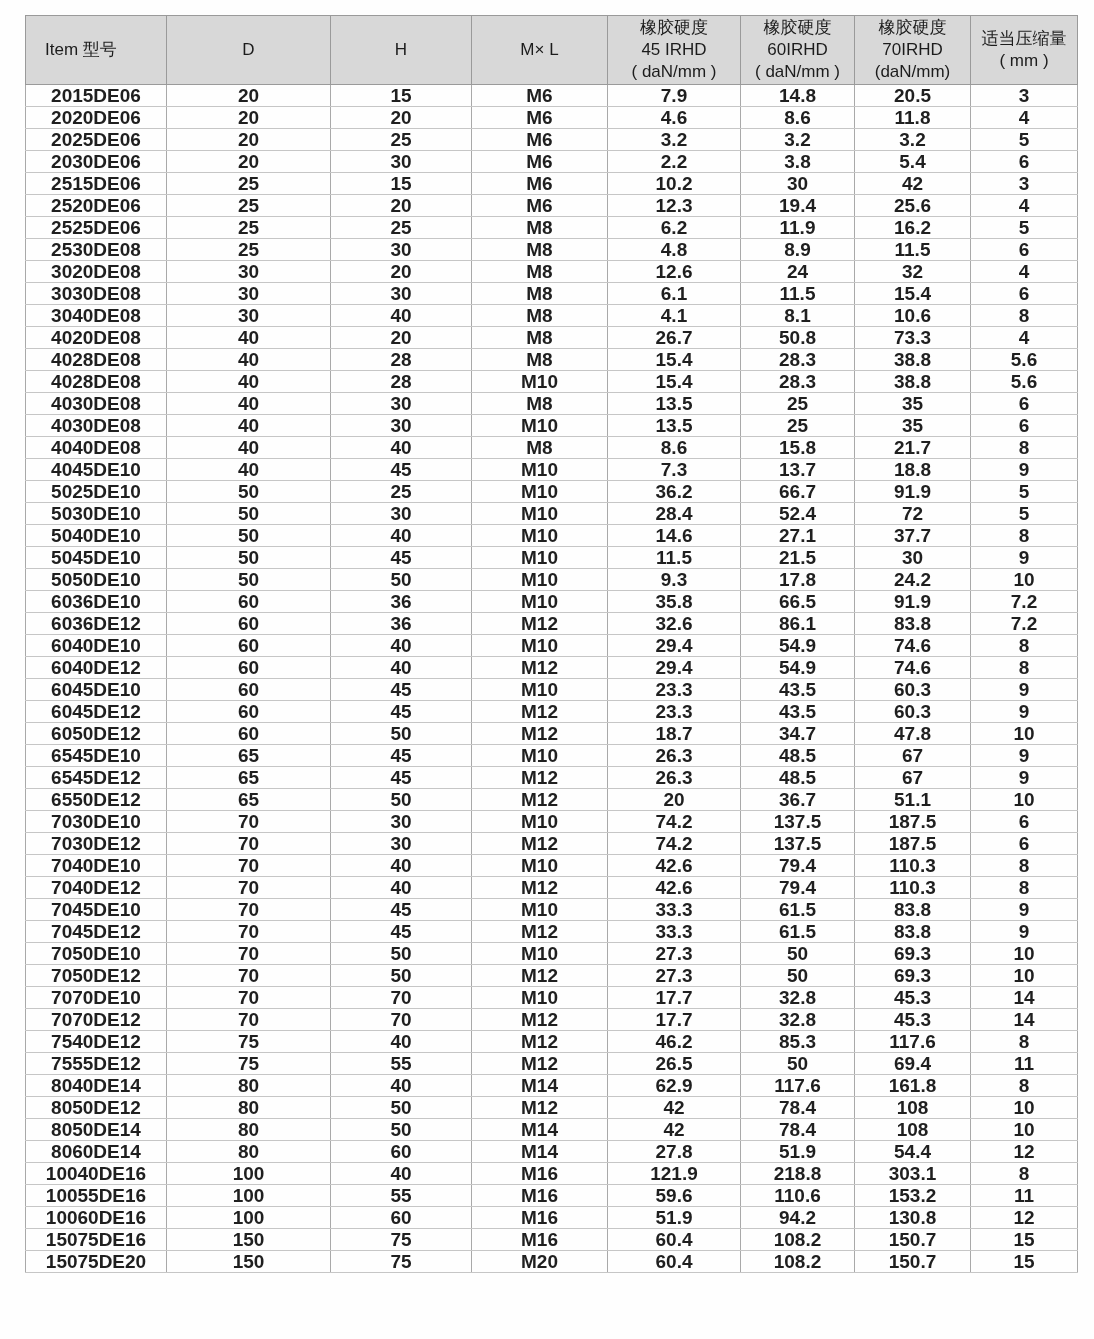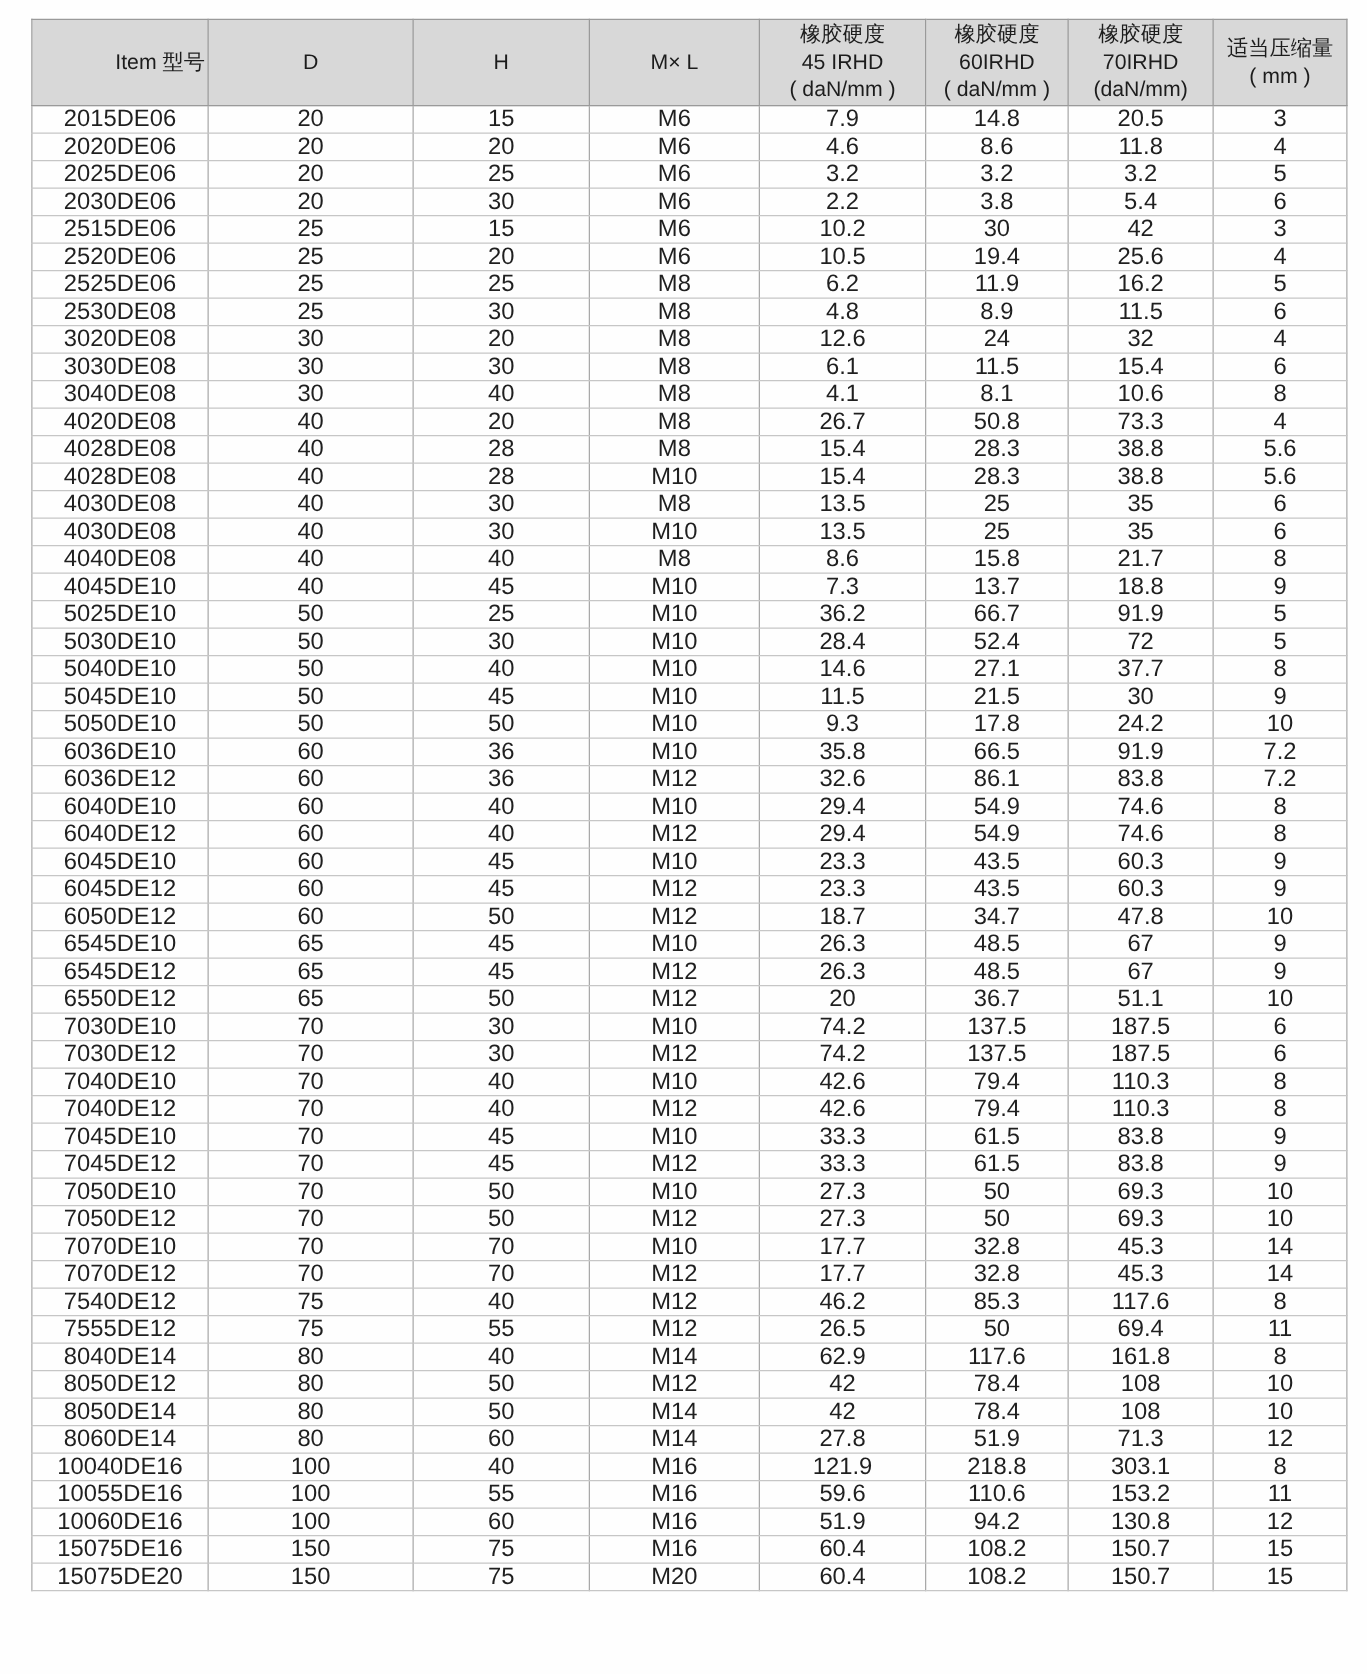--- a/index.html
+++ b/index.html
@@ -40,25 +40,26 @@
     font-size: 17px;
     line-height: 22px;
     height: 66px;
     padding: 1px 2px;
     text-align: center;
     vertical-align: middle;
     border: 1px solid #9a9a9a;
     color: #1c1c1c;
   }
   table.spec thead th.align-left {
-    text-align: right;
+    text-align: left;
     padding-left: 19px;
   }
   table.spec tbody tr {
     height: 21.7px;
+    font-weight: bold;
   }
   table.spec tbody td {
     font-size: 19px;
     line-height: 21px;
     padding: 0;
     text-align: center;
     vertical-align: middle;
     white-space: nowrap;
     border-left: 1px solid #a9a9a9;
     border-right: 1px solid #a9a9a9;
@@ -166,21 +167,21 @@
           <td>10.2</td>
           <td>30</td>
           <td>42</td>
           <td>3</td>
         </tr>
         <tr>
           <td>2520DE06</td>
           <td>25</td>
           <td>20</td>
           <td>M6</td>
-          <td>10.5</td>
+          <td>12.3</td>
           <td>19.4</td>
           <td>25.6</td>
           <td>4</td>
         </tr>
         <tr>
           <td>2525DE06</td>
           <td>25</td>
           <td>25</td>
           <td>M8</td>
           <td>6.2</td>
@@ -598,21 +599,21 @@
           <td>108</td>
           <td>10</td>
         </tr>
         <tr>
           <td>8060DE14</td>
           <td>80</td>
           <td>60</td>
           <td>M14</td>
           <td>27.8</td>
           <td>51.9</td>
-          <td>71.3</td>
+          <td>54.4</td>
           <td>12</td>
         </tr>
         <tr>
           <td>10040DE16</td>
           <td>100</td>
           <td>40</td>
           <td>M16</td>
           <td>121.9</td>
           <td>218.8</td>
           <td>303.1</td>

